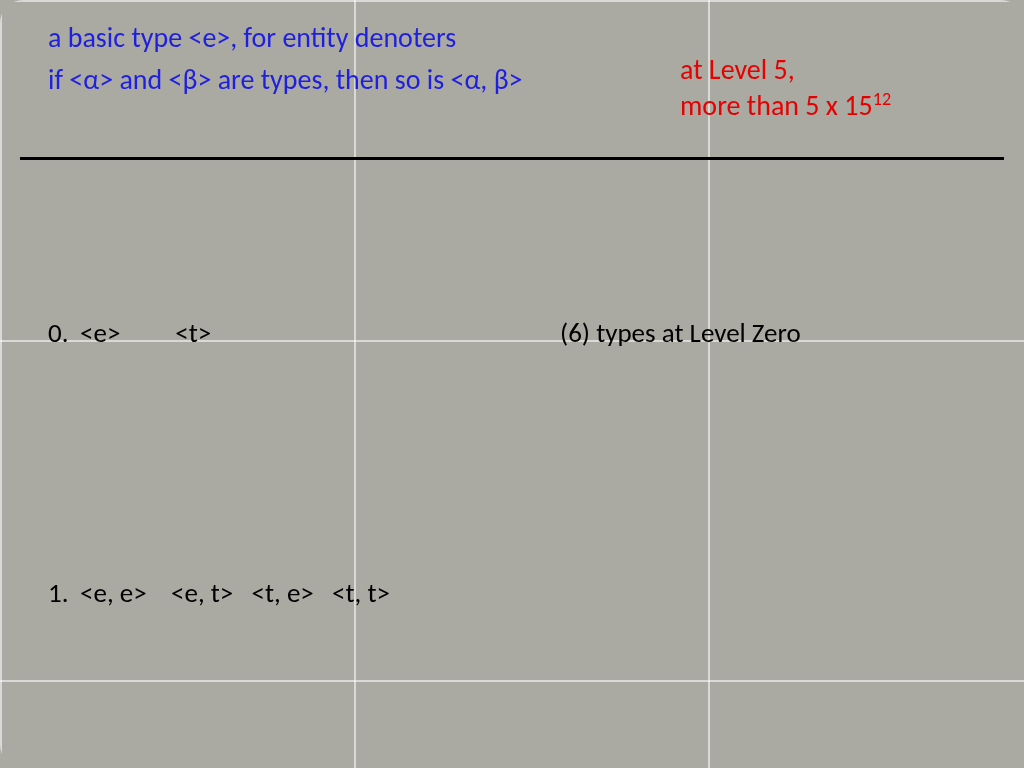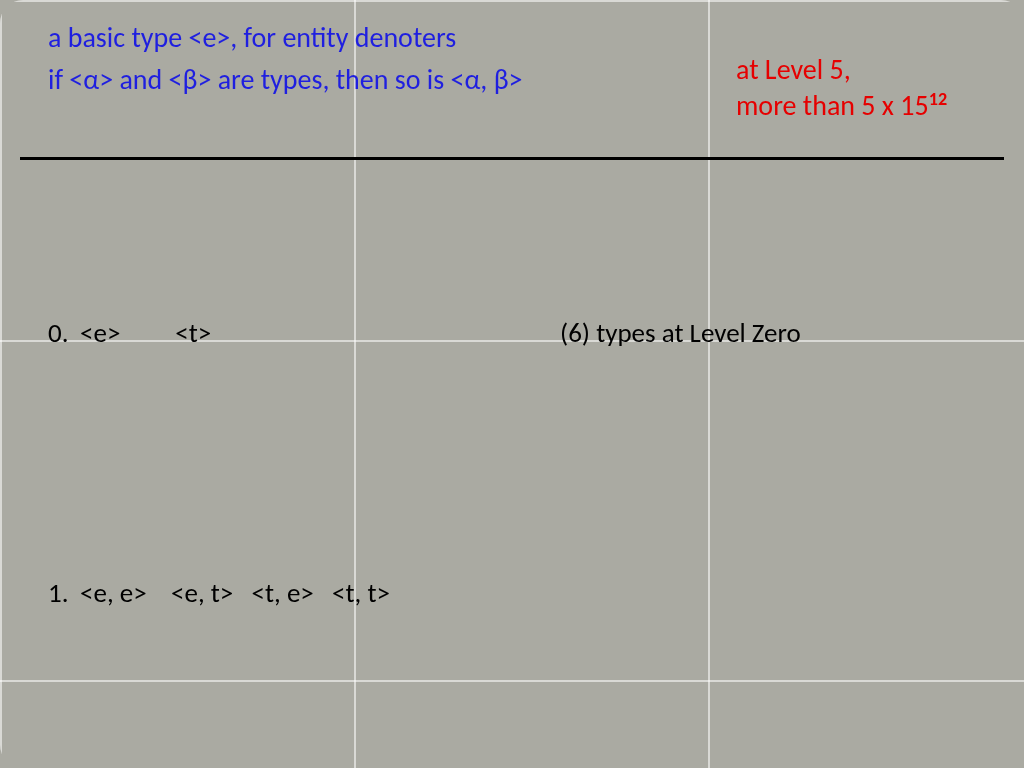--- a/index.html
+++ b/index.html
@@ -27,27 +27,27 @@
   .header {
     position: absolute;
     left: 48px;
     top: 20px;
     font-size: 28px;
     line-height: 1.3;
     color: #1f1fe0;
   }
   .header .red-note {
     position: absolute;
-    left: 688px;
+    left: 632px;
     top: 32px;
     color: #e60000;
     font-size: 28px;
     white-space: nowrap;
   }
-  .header .red-note sup { font-size: 0.65em; font-weight: bold; }
+  .header .red-note sup { font-size: 0.65em; }
   .hr {
     position: absolute;
     left: 20px;
     right: 20px;
     top: 157px;
     height: 3px;
     background: #000;
   }
   .body {
     position: absolute;

